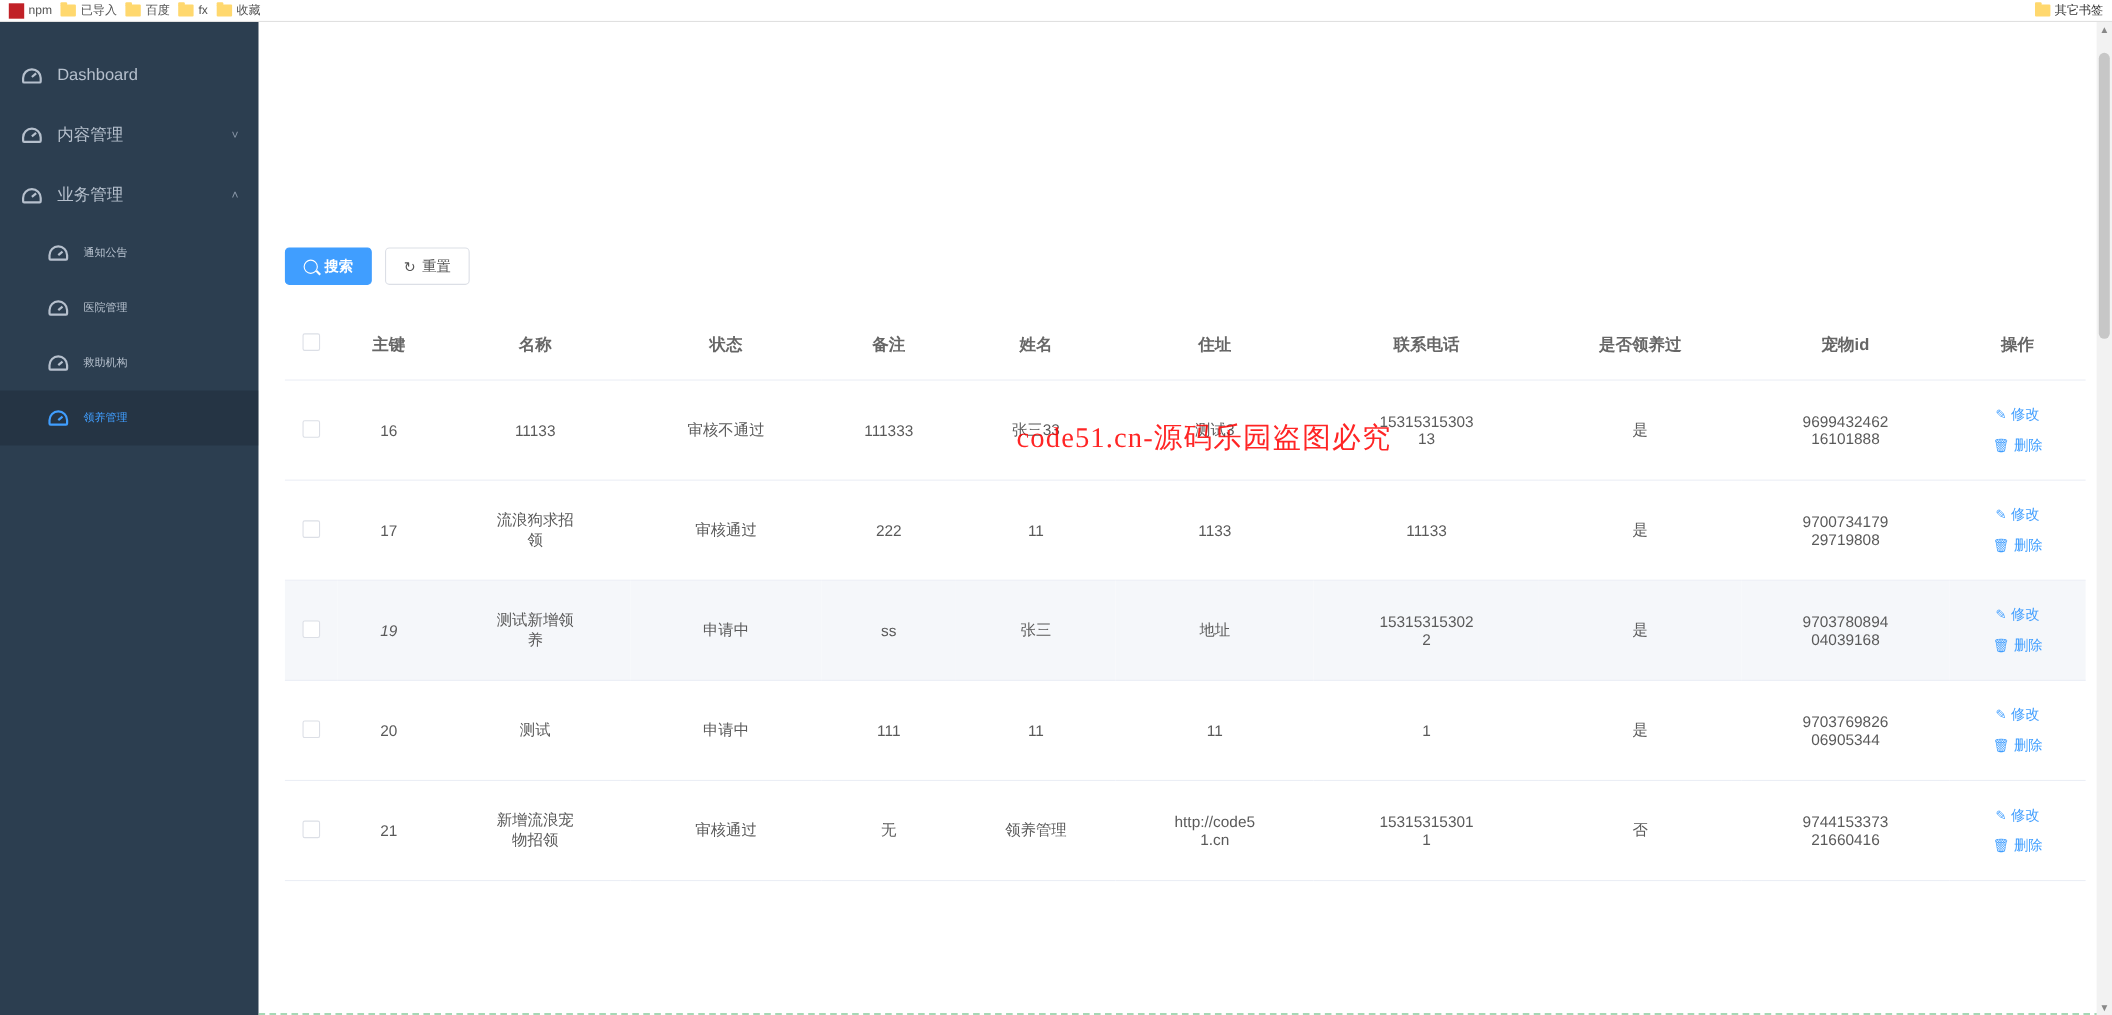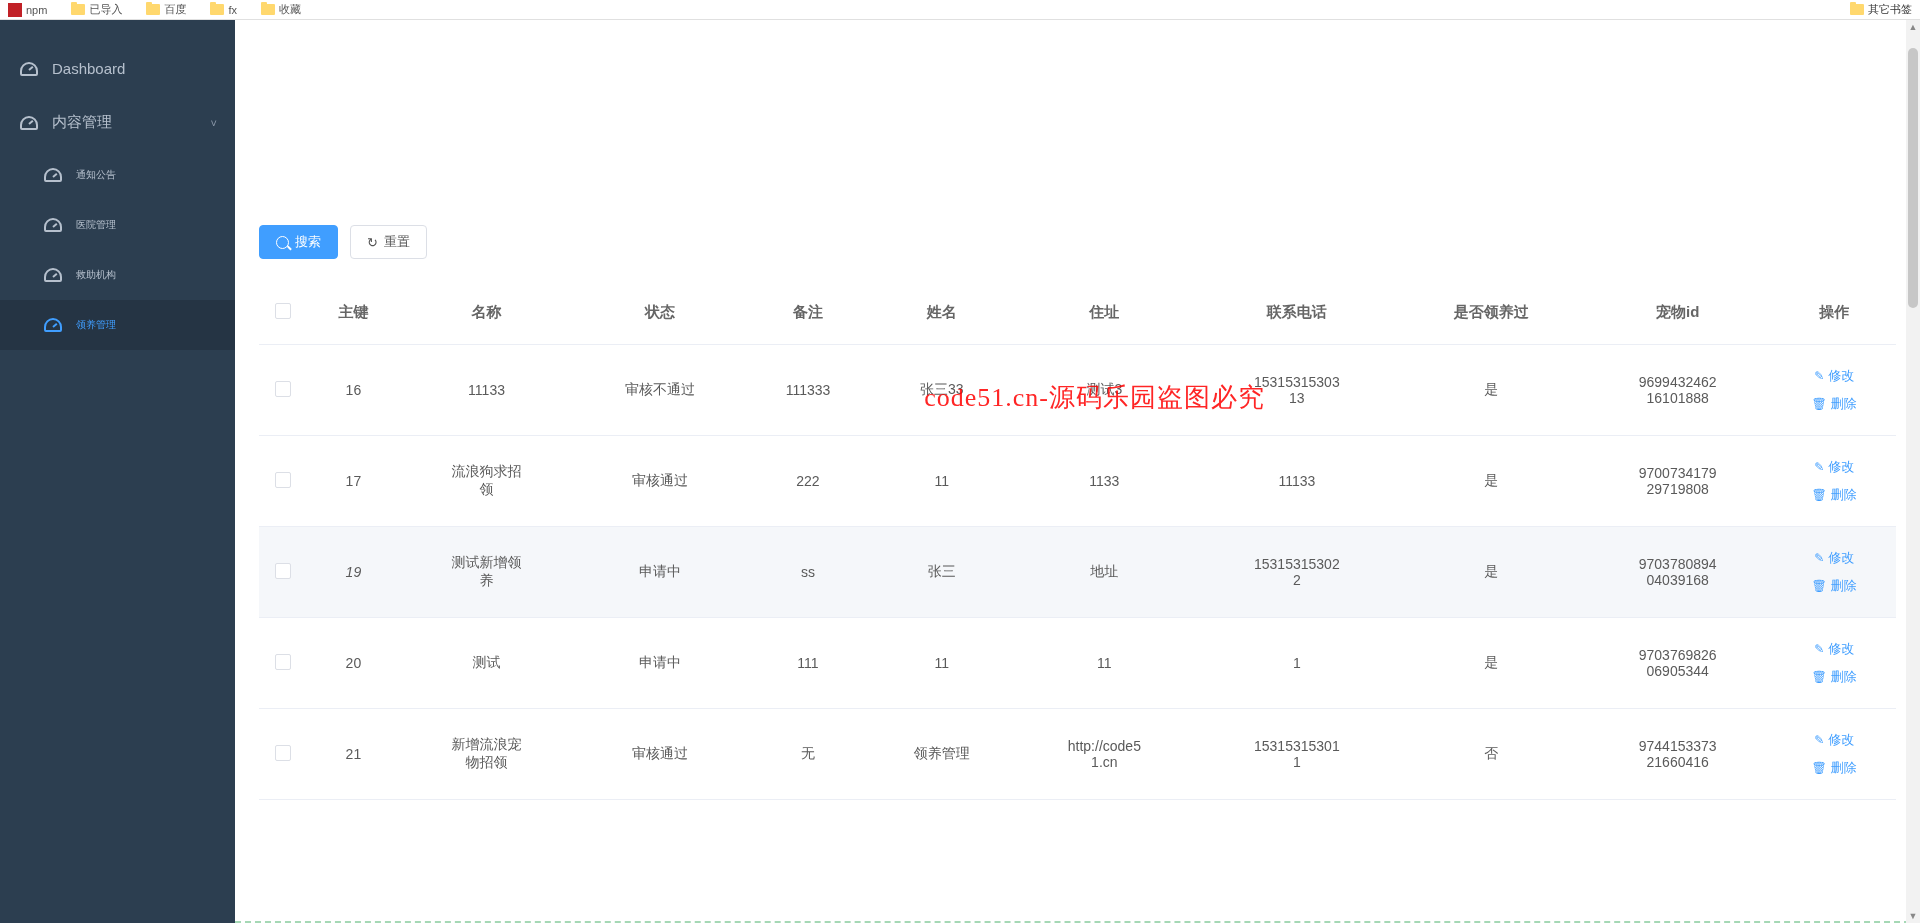--- a/index.html
+++ b/index.html
@@ -1,20 +1,20 @@
 <!DOCTYPE html>
 <html><head>
   <meta charset="utf-8">
   <style>
     * { margin: 0; padding: 0; box-sizing: border-box; }
     body { font-family: -apple-system, BlinkMacSystemFont, "Segoe UI", "PingFang SC", "Microsoft YaHei", sans-serif; font-size: 14px; color: #333; background: #fff; overflow: hidden; }
     
     
     .bookmark-bar { height: 20px; display: flex; align-items: center; padding: 0 8px; justify-content: space-between; border-bottom: 1px solid #e0e0e0; font-size: 11px; }
-    .bookmark-left { display: flex; align-items: center; gap: 24px; }
+    .bookmark-left { display: flex; align-items: center; gap: 8px; }
     .bookmark-right { display: flex; align-items: center; gap: 4px; }
     .bm-item { display: flex; align-items: center; gap: 4px; color: #555; cursor: pointer; }
     .folder-icon { width: 14px; height: 11px; background: #ffd86e; border-radius: 1px; position: relative; }
     .folder-icon::before { content: ""; position: absolute; top: -2px; left: 0; width: 6px; height: 3px; background: #ffd86e; border-radius: 1px 1px 0 0; }
     .npm-icon { width: 14px; height: 14px; background: #c12127; display: inline-block; }
     
     
     .layout { display: flex; height: calc(100vh - 20px); }
     
     
@@ -27,21 +27,21 @@
     .dash-icon::after { content: ""; position: absolute; left: 50%; top: 55%; width: 5px; height: 2px; background: currentColor; transform-origin: left; transform: rotate(-40deg); }
 
     
     .main { flex: 1; display: flex; flex-direction: column; position: relative; overflow: hidden; }
     .scroll { flex: 1; overflow-y: auto; padding: 0 24px 24px 24px; }
     .spacer-top { height: 205px; }
     
     
     .btn-row { display: flex; gap: 12px; margin-bottom: 22px; }
     .btn { display: inline-flex; align-items: center; gap: 6px; padding: 7px 16px; border-radius: 4px; cursor: pointer; font-size: 13px; border: 1px solid #dcdfe6; background: #fff; color: #555; }
-    .btn.primary { background: #409eff; border-color: #409eff; color: #fff; }
+    .btn.primary { background: #409eff; border-color: #409eff; color: #fff; font-weight: bold; }
     .reload-icon { display: inline-block; font-size: 13px; }
     
     
     .tbl { width: 100%; border-collapse: collapse; }
     .tbl th, .tbl td { padding: 22px 8px; text-align: center; font-weight: 500; font-size: 14px; color: #555; border-bottom: 1px solid #ebeef5; vertical-align: middle; }
     .tbl th { color: #666; font-weight: 600; font-size: 15px; }
     .tbl td { color: #5a5a5a; }
     .tbl tr.hover-row td { background: #f5f7fa; }
     .tbl td.actions { white-space: nowrap; }
     .link-btn { display: inline-flex; align-items: center; gap: 4px; color: #409eff; cursor: pointer; font-size: 13px; }
@@ -105,20 +105,25 @@
 
   <div class="sidebar" id="sidebar">
       <div class="menu-item">
         <span class="dash-icon"></span>
         <span>Dashboard</span>
       </div>
       <div class="menu-item">
         <span class="dash-icon"></span>
         <span>内容管理</span>
         <span class="chev">˅</span>
+      </div>
+      <div class="menu-item">
+        <span class="dash-icon"></span>
+        <span>业务管理</span>
+        <span class="chev">˄</span>
       </div>
       <div class="menu-item sub">
         <span class="dash-icon"></span>
         <span>通知公告</span>
       </div>
       <div class="menu-item sub">
         <span class="dash-icon"></span>
         <span>医院管理</span>
       </div>
       <div class="menu-item sub">

